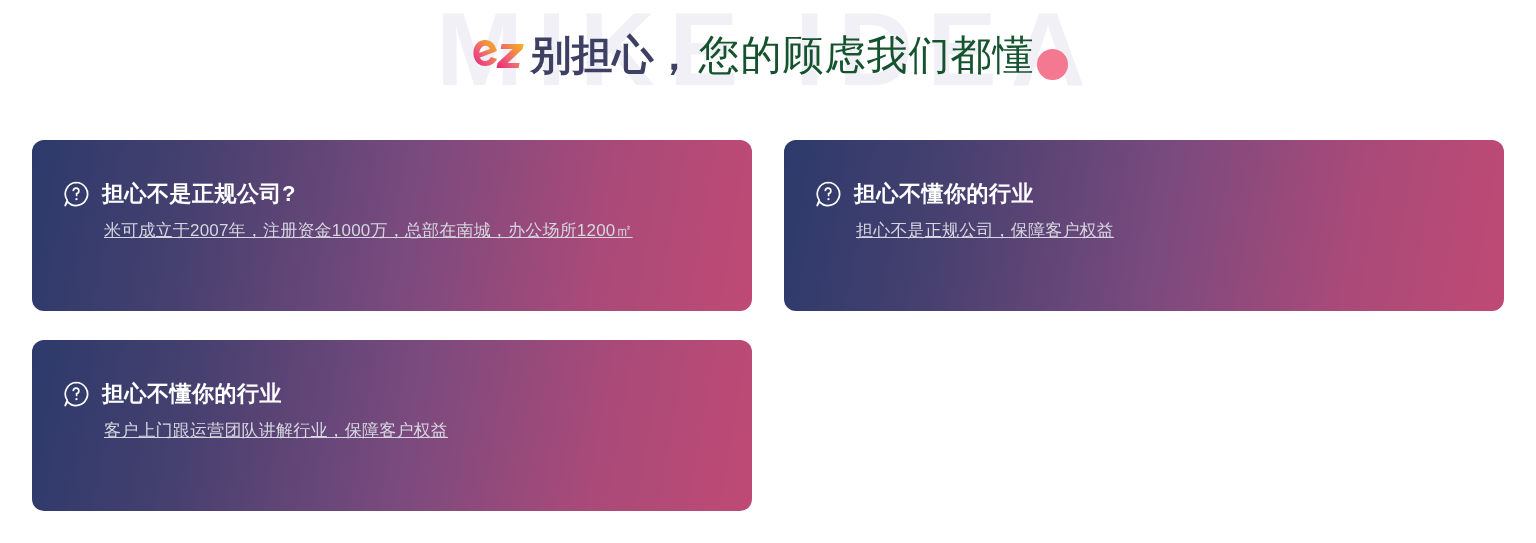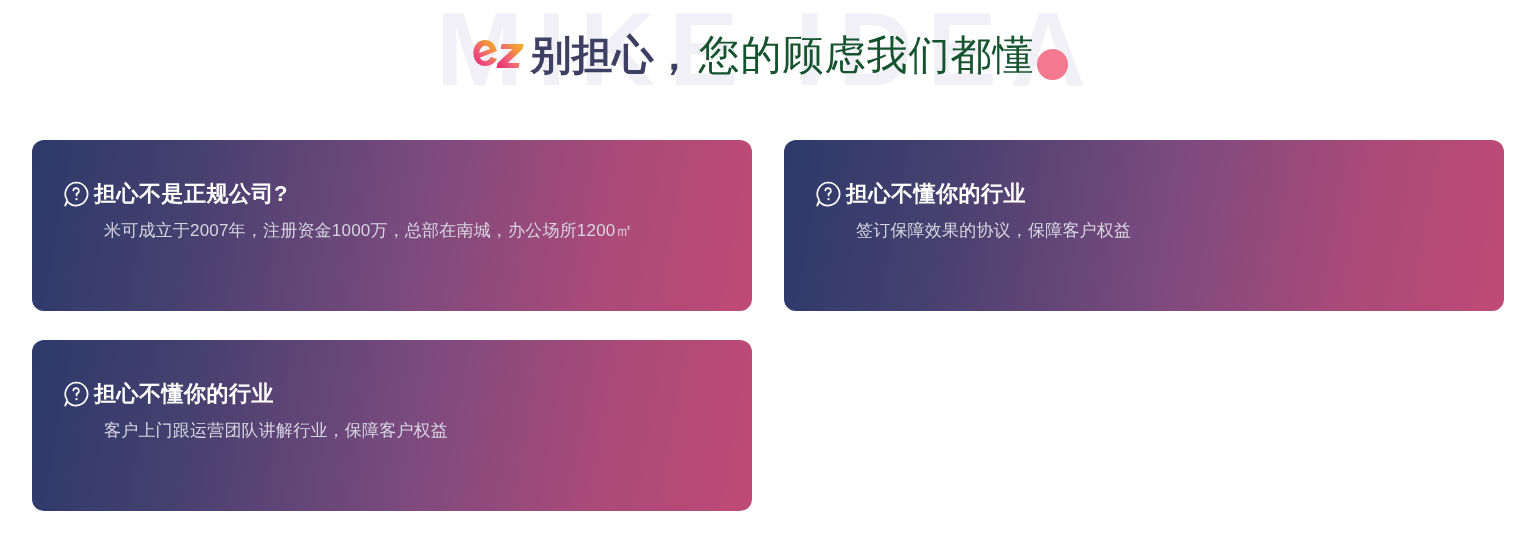--- a/index.html
+++ b/index.html
@@ -103,21 +103,21 @@
     position:relative;
     border-radius:12px;
     background:linear-gradient(100deg, #2c3a6b 0%, #45406f 22%, #7a4a7e 52%, #a94a79 78%, #bf4a74 100%);
     padding:40px 40px 0 30px;
     overflow:hidden;
   }
 
   .card-head {
     display:flex;
     align-items:center;
-    gap:4px;
+    gap:12px;
     margin-bottom:8px;
   }
 
   .q-icon {
     width:28px;
     height:28px;
     flex:none;
     display:block;
   }
 
@@ -131,20 +131,21 @@
   }
 
   .card-desc {
     font-size:17px;
     font-weight:normal;
     color:#d6d6e0;
     line-height:1.75;
     letter-spacing:0.2px;
     max-width:625px;
     padding-left:42px;
+    text-decoration:underline;
   }
 </style>
 </head>
 <body>
 
 <div class="header">
 
   <div class="watermark">MIKE IDEA</div>
 
   <div class="headline">
@@ -187,21 +188,21 @@
 
   <div class="card">
     <div class="card-head">
       <svg class="q-icon" viewBox="0 0 28 28">
         <path d="M14 2.5 a11.5 11.5 0 1 1 -8.6 19.1 L3.2 25.6 L5.2 20.3 A11.5 11.5 0 0 1 14 2.5 Z" fill="none" stroke="#ffffff" stroke-width="1.7" stroke-linejoin="round"></path>
         <path d="M11.3 10.4 a2.8 2.8 0 1 1 3.3 3.2 v1.8" fill="none" stroke="#ffffff" stroke-width="1.7" stroke-linecap="round"></path>
         <circle cx="14.5" cy="19.2" r="1.1" fill="#ffffff"></circle>
       </svg>
       <div class="card-title">担心不懂你的行业</div>
     </div>
-    <div class="card-desc">签订保障效果的协议，保障客户权益</div>
+    <div class="card-desc">担心不是正规公司，保障客户权益</div>
   </div>
 
   <div class="card">
     <div class="card-head">
       <svg class="q-icon" viewBox="0 0 28 28">
         <path d="M14 2.5 a11.5 11.5 0 1 1 -8.6 19.1 L3.2 25.6 L5.2 20.3 A11.5 11.5 0 0 1 14 2.5 Z" fill="none" stroke="#ffffff" stroke-width="1.7" stroke-linejoin="round"></path>
         <path d="M11.3 10.4 a2.8 2.8 0 1 1 3.3 3.2 v1.8" fill="none" stroke="#ffffff" stroke-width="1.7" stroke-linecap="round"></path>
         <circle cx="14.5" cy="19.2" r="1.1" fill="#ffffff"></circle>
       </svg>
       <div class="card-title">担心不懂你的行业</div>

